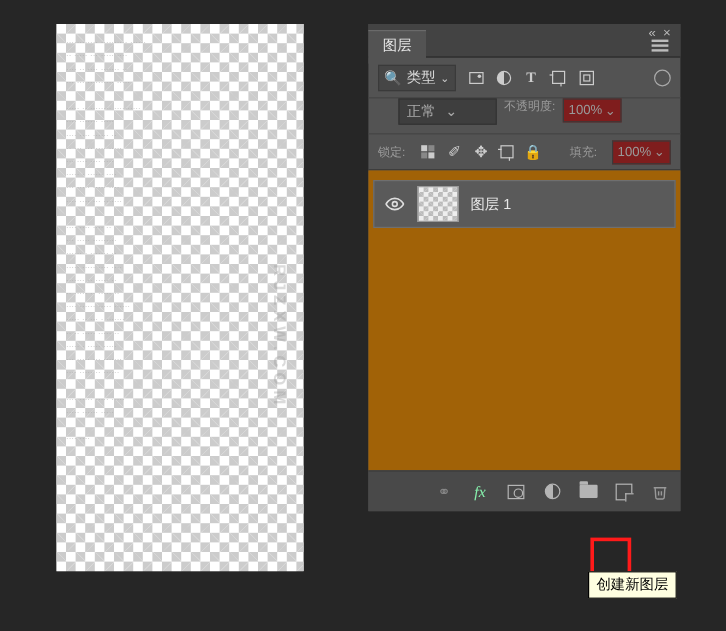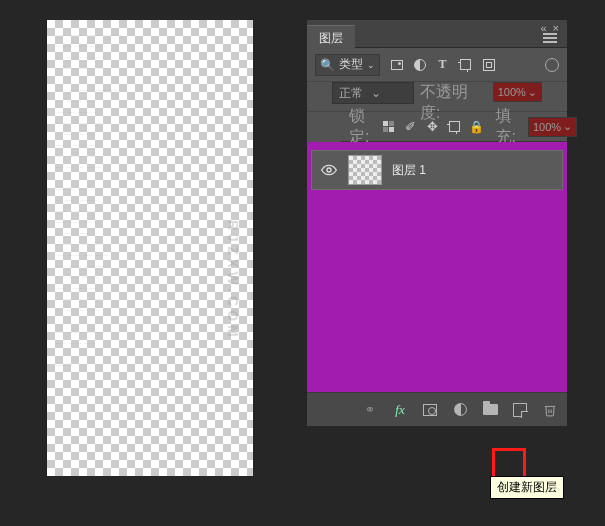--- a/index.html
+++ b/index.html
@@ -41,35 +41,35 @@
 .circle-half { width:12px; height:12px; border-radius:50%; background: linear-gradient(90deg,#ccc 50%, transparent 50%); border:1px solid #ccc;}
 .t-ico { font-weight:bold; font-family:serif;}
 .crop-ico { width:11px; height:11px; border:1px solid #ccc; position:relative;}
 .crop-ico::before {content:""; position:absolute; left:-3px; top:2px; width:3px; height:1px; background:#ccc;}
 .crop-ico::after {content:""; position:absolute; right:2px; bottom:-3px; width:1px; height:3px; background:#ccc;}
 .frame-ico {width:12px; height:12px; border:1px solid #ccc; position:relative;}
 .frame-ico::after{content:"";position:absolute;inset:2px;border:1px solid #ccc;}
 
 .blend-row { display:flex; height:30px; padding:0 25px; gap:6px; border-bottom:1px solid #454545;}
 .blend-select { background:#3e3e3e; border:1px solid #333; height:22px; padding:0 6px; display:flex; align-items:center; gap:8px; color:#aaa; min-width:82px;}
-.label-dim { color:#9a9a9a; font-size:16px;}
+.label-dim { color:#9a9a9a; font-size:10px;}
 .pct-box { background:#7f1d1d; border:1px solid #3a3a3a; height:20px; padding:0 4px; color:#999; display:flex; align-items:center; gap:2px; font-size:11px;}
 
-.lock-row { display:flex; align-items:center; height:30px; padding:0 8px; gap:12px; border-bottom:1px solid #383838; font-size:11px;margin-left:34px;}
+.lock-row { display:flex; align-items:center; height:30px; padding:0 8px; gap:12px; border-bottom:1px solid #383838; font-size:11px;}
 .lock-row .icons { display:flex; gap:8px; align-items:center;}
 .grid4 {width:11px;height:11px;background:
   linear-gradient(#ccc,#ccc) left top/5px 5px no-repeat,
   linear-gradient(#888,#888) right top/5px 5px no-repeat,
   linear-gradient(#888,#888) left bottom/5px 5px no-repeat,
   linear-gradient(#ccc,#ccc) right bottom/5px 5px no-repeat;}
 .brush-i {font-size:13px;}
 .move-i {font-size:13px;}
 .lock-i {font-size:12px;}
 
-.layer-list { flex:1; min-height:250px; background:#a21caf; padding-top:6px;}
+.layer-list { flex:1; min-height:250px; background:#a16207; padding-top:6px;}
 .layer-item { display:flex; align-items:center; height:40px; padding:0 8px; gap:10px; border:1px solid #6f6f6f; background:#5a5a5a; margin:2px 4px;}
 .eye { width:18px; height:18px; display:flex; align-items:center; justify-content:center; color:#ddd; cursor:pointer;}
 .eye svg { width:16px; height:16px;}
 .thumb { width:34px; height:30px; border:1px solid #999; background-image:
   linear-gradient(45deg, #bbb 25%, transparent 25%),
   linear-gradient(-45deg, #bbb 25%, transparent 25%),
   linear-gradient(45deg, transparent 75%, #bbb 75%),
   linear-gradient(-45deg, transparent 75%, #bbb 75%);
   background-size: 8px 8px;
   background-position: 0 0, 0 4px, 4px -4px, -4px 0;

